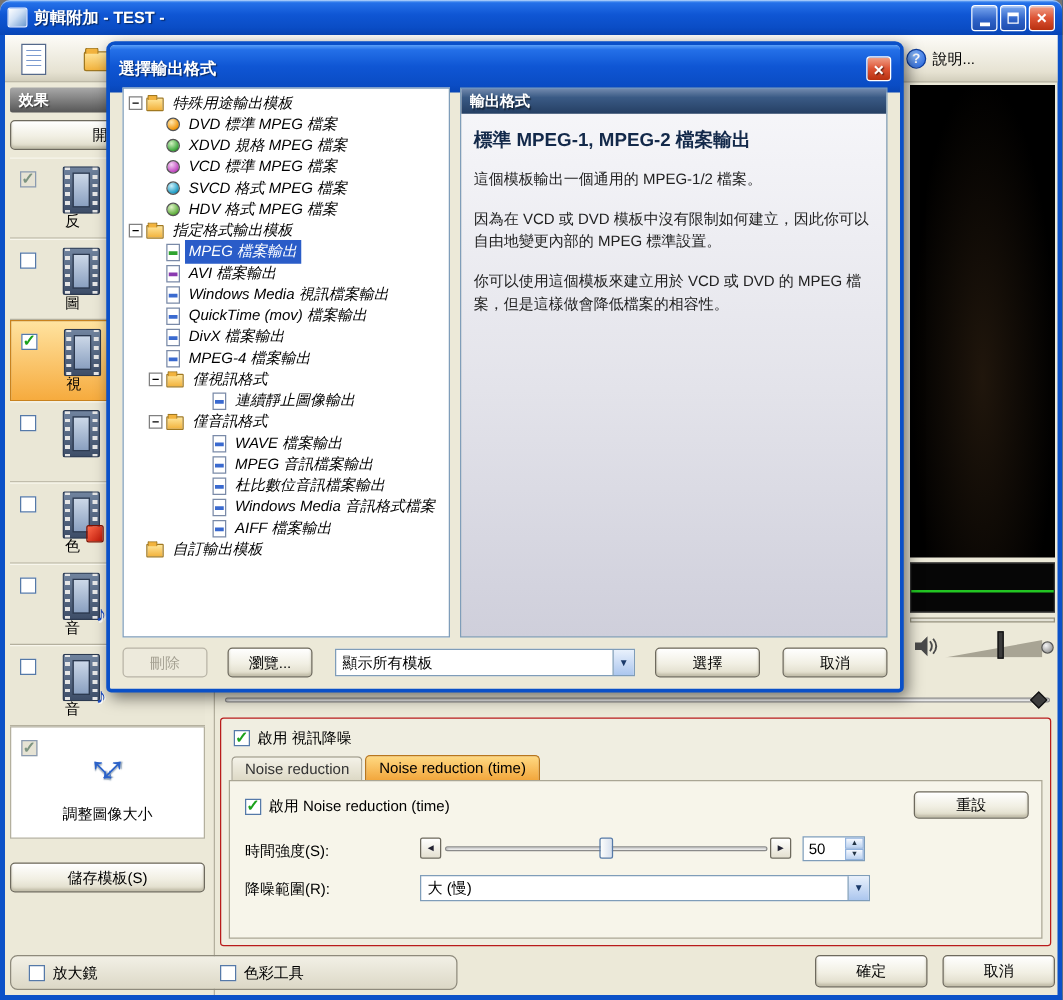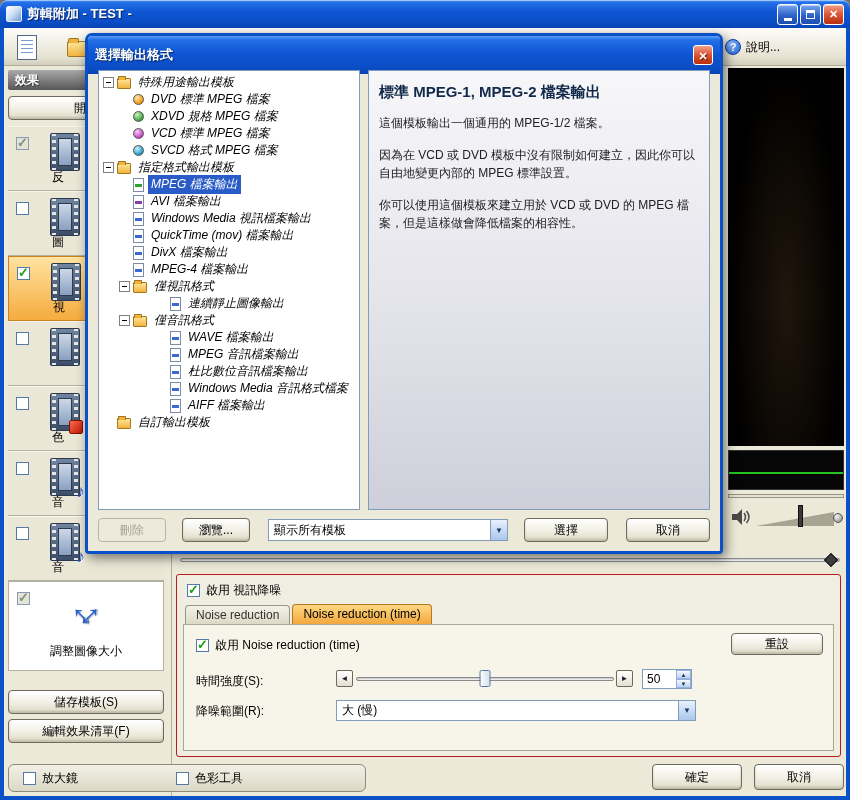--- a/index.html
+++ b/index.html
@@ -300,23 +300,20 @@
 
         <div class="fx-item current">
           <span class="cbx on dim"></span>
           <span class="fx-ico resize"></span>
           <div class="fx-lab">調整圖像大小</div>
         </div>
       </div>
     <div class="btn side-btn save-btn">
       <span>儲存模板(S)</span>
     </div>
-    <div class="btn side-btn edit-btn">
-      <span>編輯效果清單(F)</span>
-    </div>
   </div>
 
   <div class="preview"></div>
   <div class="wavepanel"></div>
   <div class="progress-strip"></div>
   <svg class="speaker" width="22" height="22" viewBox="0 0 22 22">
     <polygon points="2,8 7,8 12,3 12,19 7,14 2,14" fill="#4a4a4a"></polygon>
     <path d="M14 7 q3 4 0 8" stroke="#4a4a4a" fill="none" stroke-width="1.5"></path>
     <path d="M16.5 5 q5 6 0 12" stroke="#4a4a4a" fill="none" stroke-width="1.5"></path>
   </svg>
@@ -418,20 +415,25 @@
             <span class="ico disc disc-magenta"></span>
             <span class="tlab">VCD 標準 MPEG 檔案</span>
           </div>
 
           <div class="trow d1">
             <span class="tw"></span>
             <span class="ico disc disc-cyan"></span>
             <span class="tlab">SVCD 格式 MPEG 檔案</span>
           </div>
 
+          <div class="trow d1">
+            <span class="tw"></span>
+            <span class="ico disc disc-green2"></span>
+            <span class="tlab">HDV 格式 MPEG 檔案</span>
+          </div>
 
 
           <div class="trow d0">
             <span class="tw minus"></span>
             <span class="ico folder"></span>
             <span class="tlab">指定格式輸出模板</span>
           </div>
 
           <div class="trow d1">
             <span class="tw"></span>
@@ -517,20 +519,23 @@
             <span class="tlab">AIFF 檔案輸出</span>
           </div>
 
           <div class="trow d0">
             <span class="tw"></span>
             <span class="ico folder"></span>
             <span class="tlab">自訂輸出模板</span>
           </div>
         </div>
       <div class="info-panel">
+        <div class="info-header">
+          <span>輸出格式</span>
+        </div>
         <div class="info-title">標準 MPEG-1, MPEG-2 檔案輸出</div>
         <div>
 
             <div class="para">這個模板輸出一個通用的 MPEG-1/2 檔案。</div>
 
             <div class="para">因為在 VCD 或 DVD 模板中沒有限制如何建立，因此你可以自由地變更內部的 MPEG 標準設置。</div>
 
             <div class="para">你可以使用這個模板來建立用於 VCD 或 DVD 的 MPEG 檔案，但是這樣做會降低檔案的相容性。</div>
           </div>
       </div>

